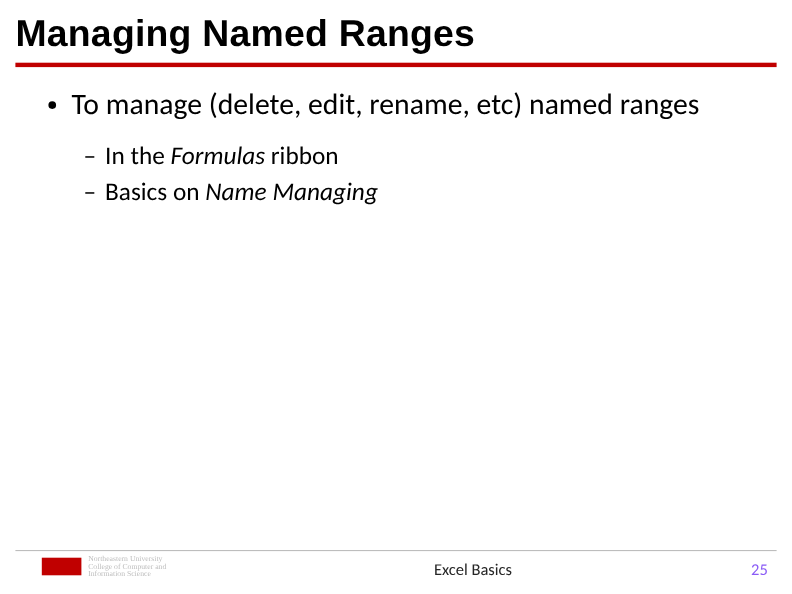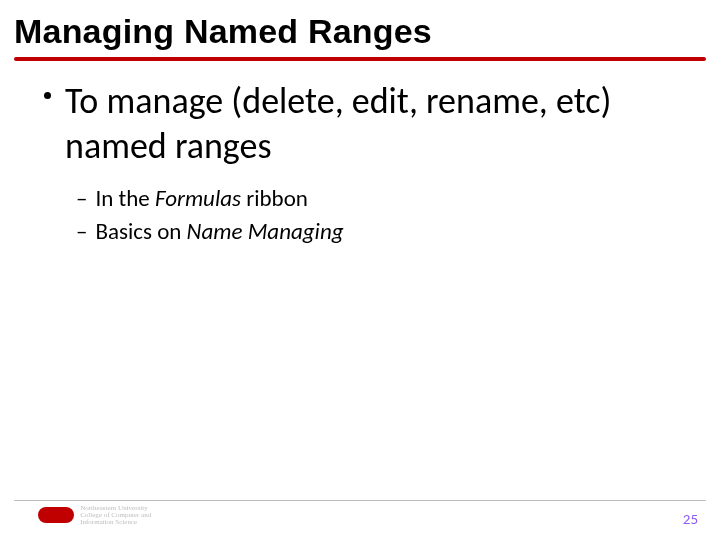--- a/index.html
+++ b/index.html
@@ -1,15 +1,15 @@
 <!DOCTYPE html>
 <html><head>
 <meta charset="utf-8">
 <style>
-  * { margin: 0; padding: 0; box-sizing: border-box; border-radius: 26px; }
+  * { margin: 0; padding: 0; box-sizing: border-box; }
   html, body { width: 720px; height: 540px; background: #fff; font-family: Calibri, Arial, sans-serif; color: #000; }
   .slide { position: relative; width: 720px; height: 540px; overflow: hidden; }
   .title {
     font-family: Arial, Helvetica, sans-serif;
     font-weight: 700;
     font-size: 34px;
     color: #000;
     padding: 12px 0 4px 14px;
     letter-spacing: 0.2px;
   }
@@ -17,21 +17,21 @@
     height: 4px;
     background: #c00000;
     margin: 2px 14px 0 14px;
   }
   .body {
     padding: 18px 40px 0 44px;
   }
   .bullet-l1 {
     display: flex;
     align-items: flex-start;
-    font-size: 36px;
+    font-size: 27px;
     line-height: 1.25;
     margin-bottom: 14px;
   }
   .bullet-l1 .dot {
     width: 7px; height: 7px; border-radius: 50%; background: #000;
     margin-top: 13px; margin-right: 14px; flex-shrink: 0;
   }
   .bullet-l1 .text { flex: 1; }
   .sublist { margin-left: 32px; }
   .bullet-l2 {
@@ -117,16 +117,17 @@
 
   <div class="footer">
     <div class="footer-rule"></div>
     <div class="footer-logo">
       <div class="block"></div>
       <div class="univ">
         <div>Northeastern University</div>
         <div>College of Computer and Information Science</div>
       </div>
     </div>
+    <div class="footer-center">Excel Basics</div>
     <div class="footer-page">25</div>
   </div>
 
 </div>
 
 </body></html>

